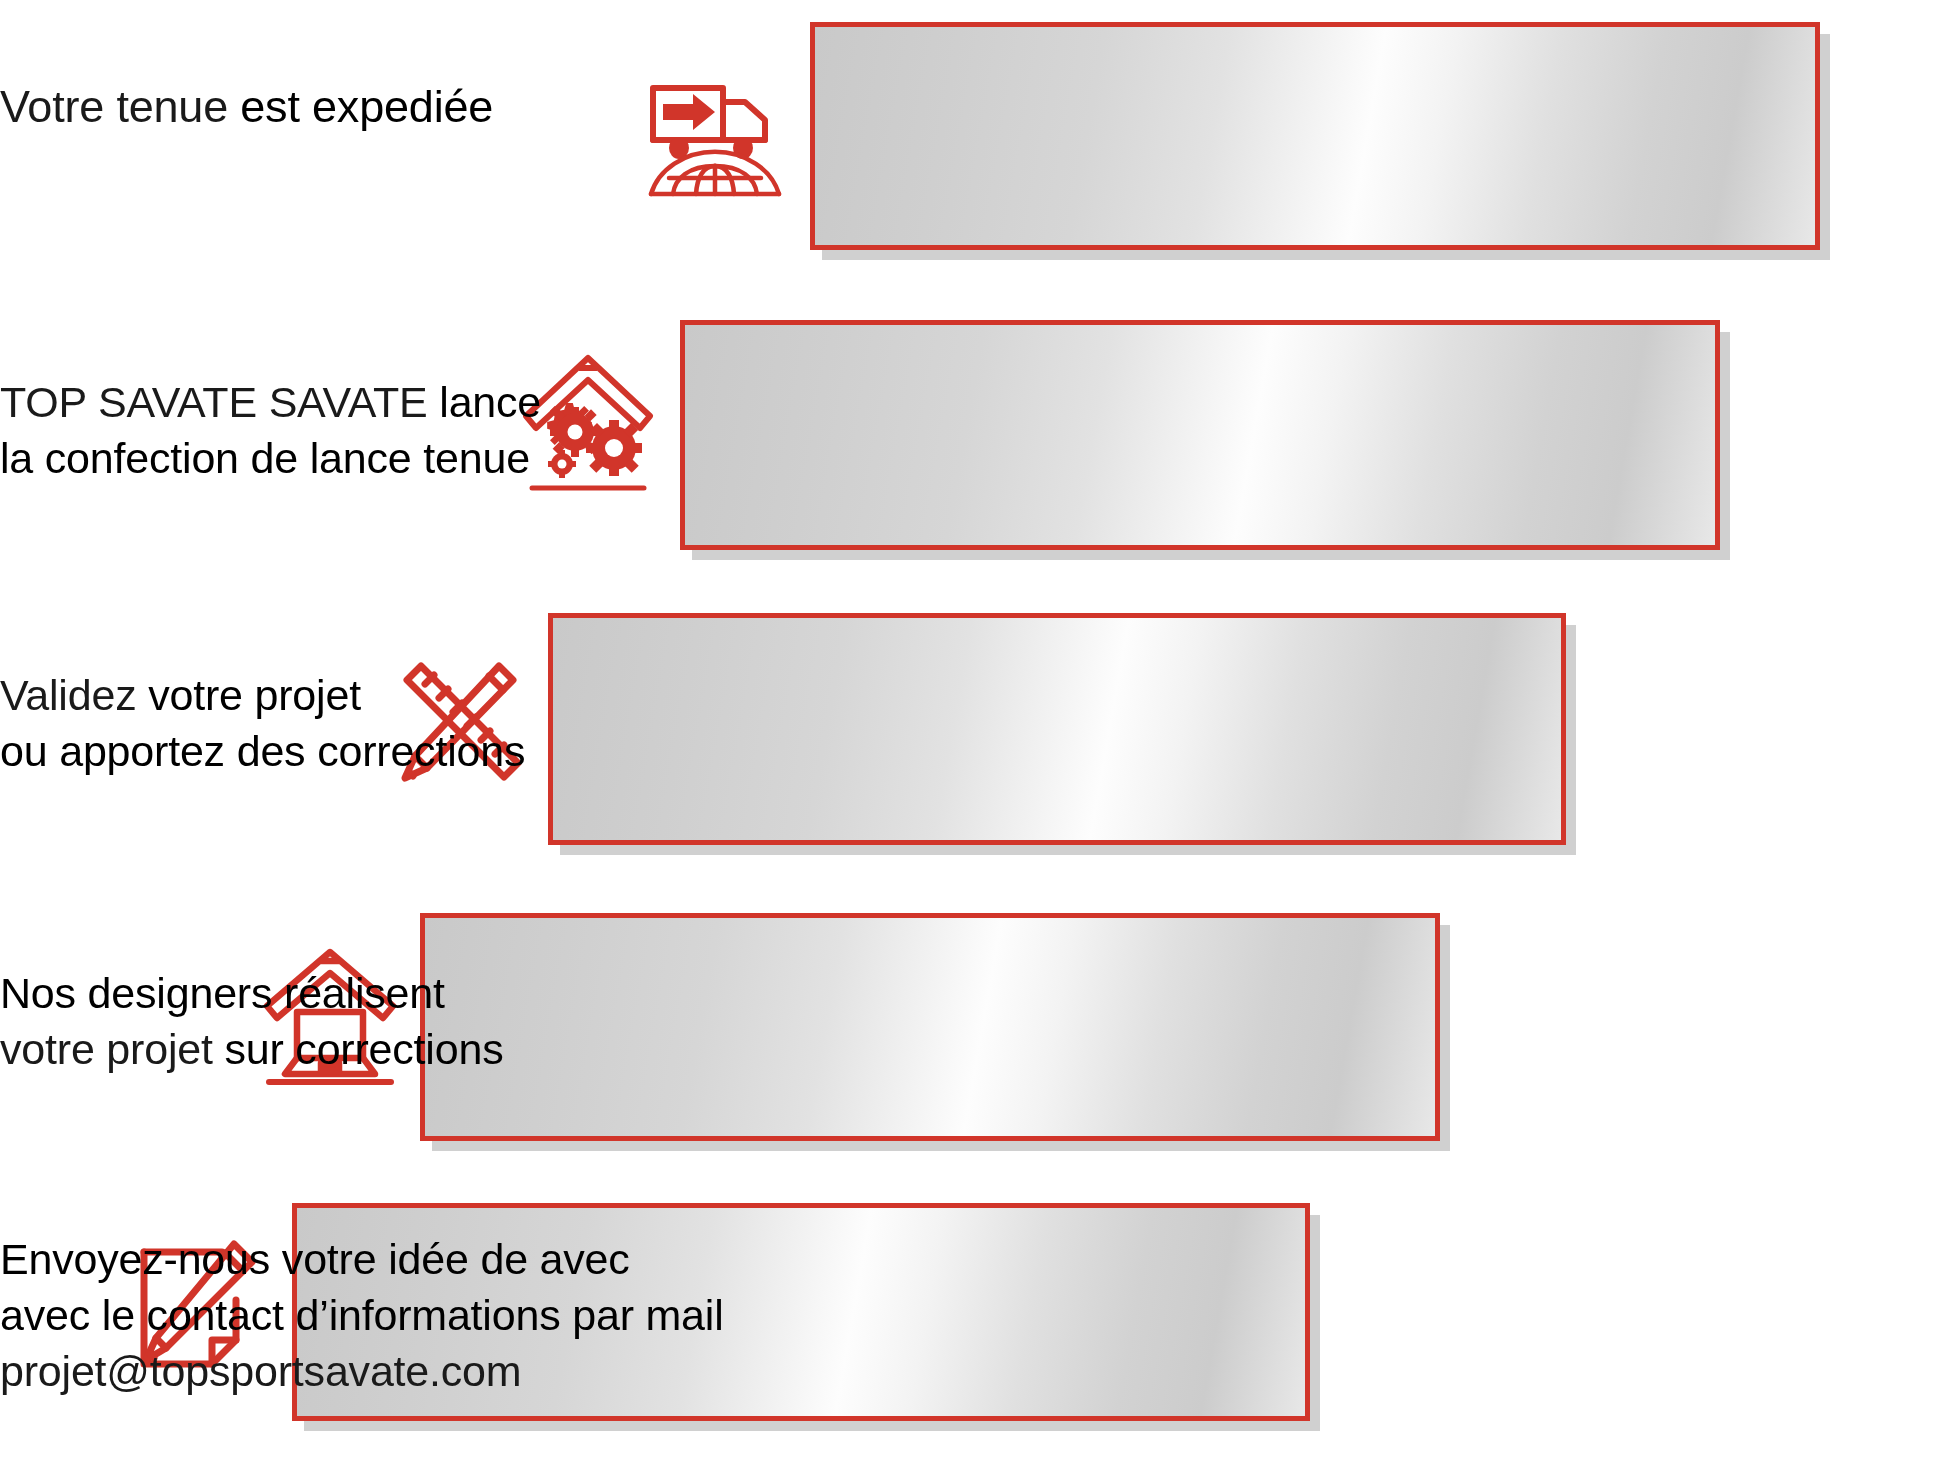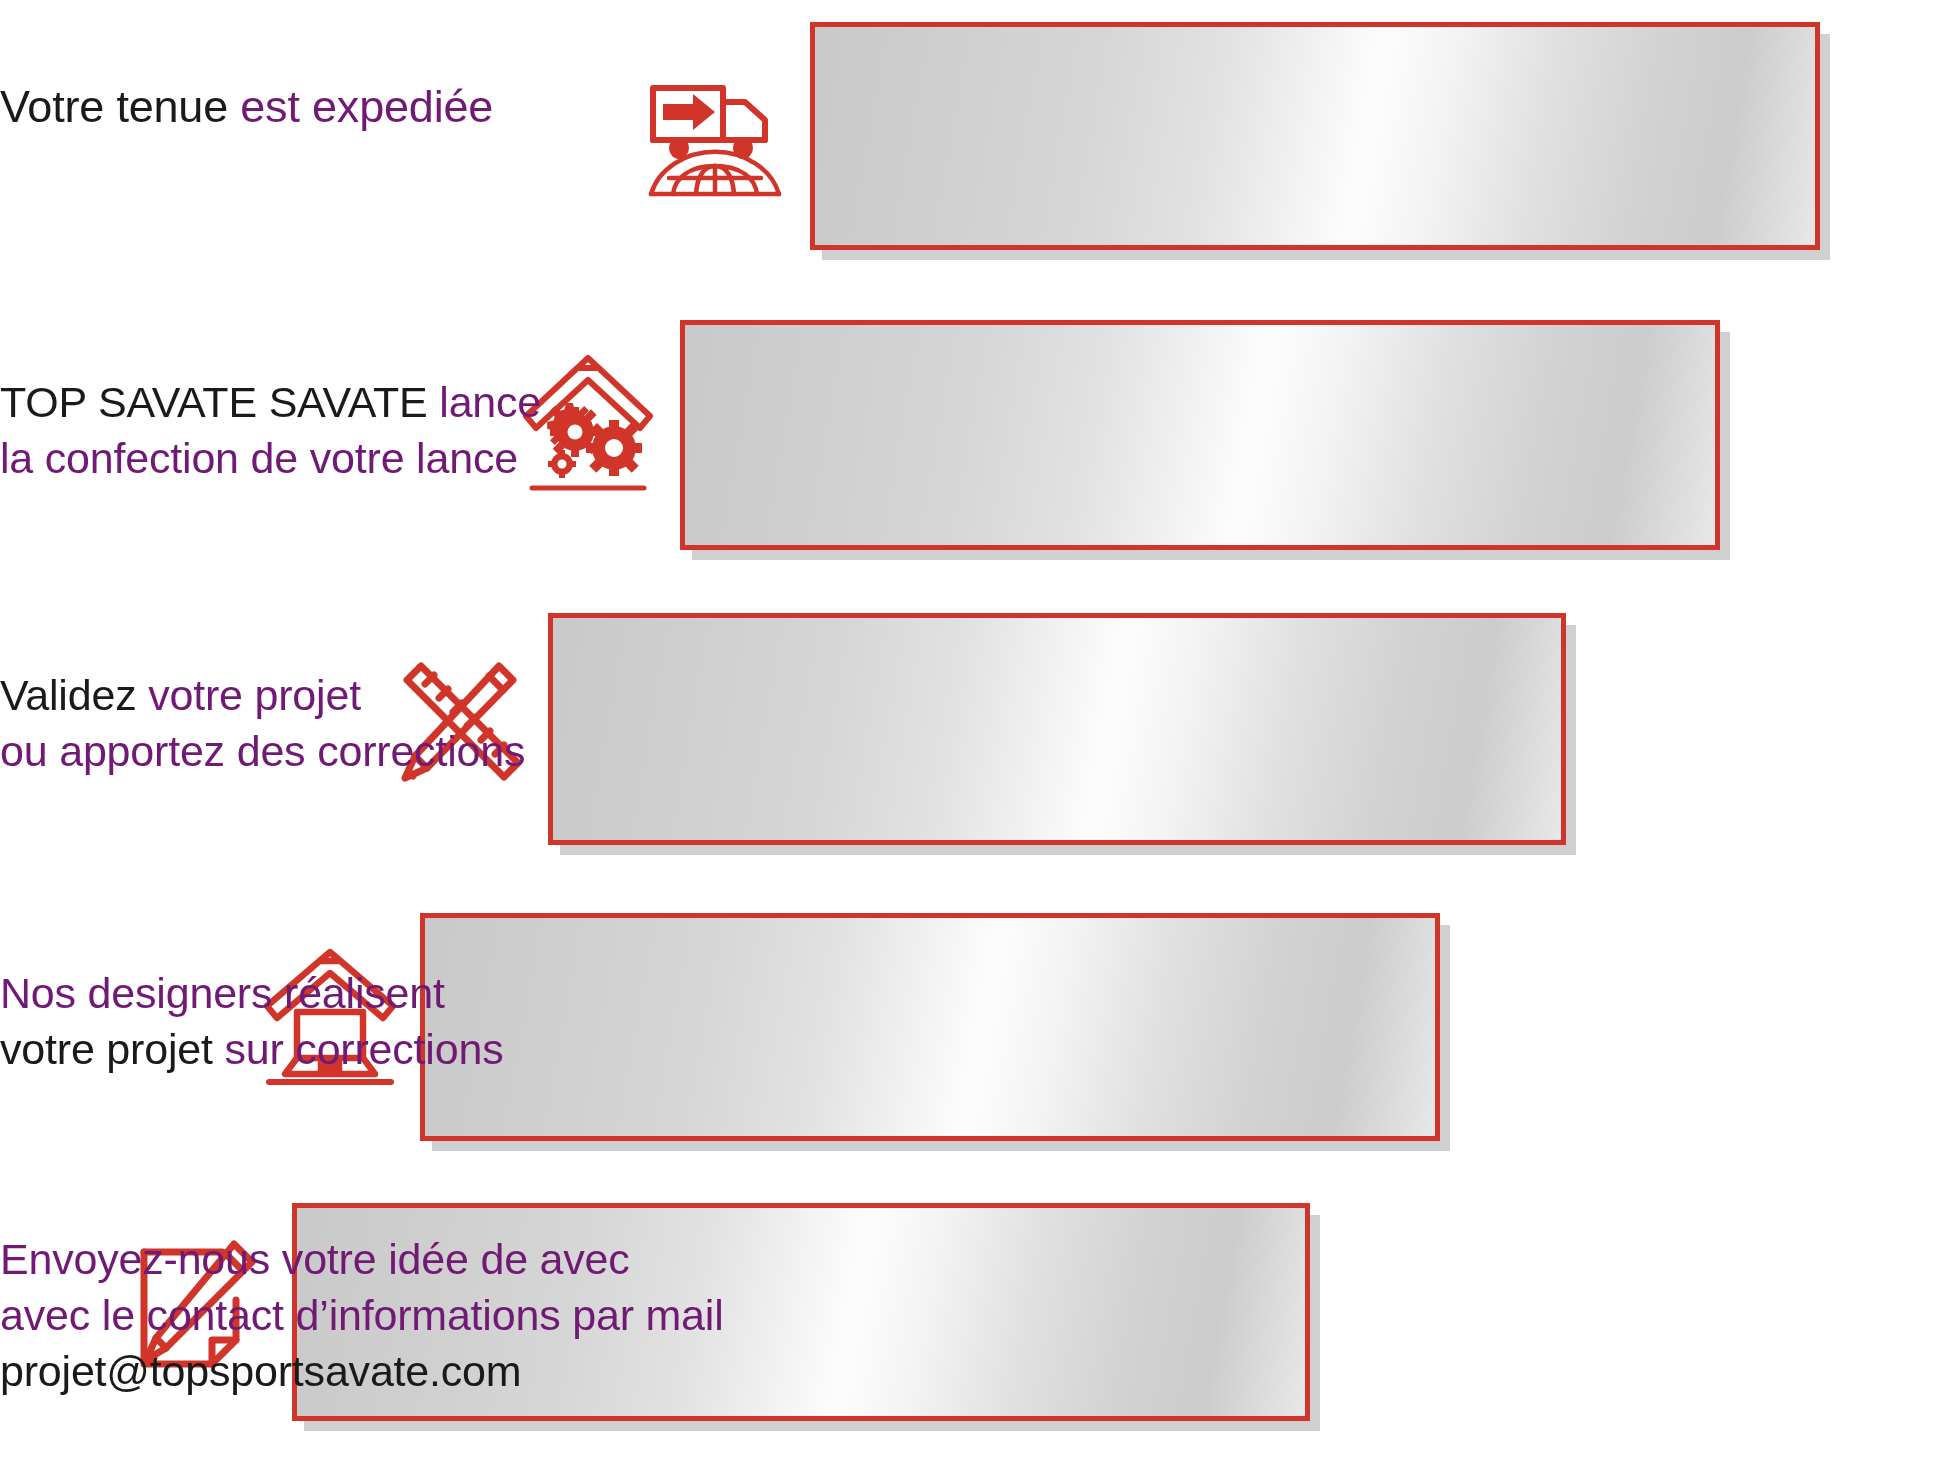--- a/index.html
+++ b/index.html
@@ -61,21 +61,21 @@
   .bar-text {
     position: absolute;
     left: 0;
     right: 0;
     text-align: center;
     color: #1a1a1a;
     line-height: 1.30;
     letter-spacing: -0.2px;
     white-space: nowrap;
   }
-  .bar-text .r { color: #701a75; }
+  .bar-text .r { color: #000000; }
 
   
 
   
   #step-5 .bar       { left: 810px;  top: 22px;   width: 1010px; height: 228px; }
   #step-5 .bar-text  { top: 78px;    font-size: 45px; }
   #step-5 .step-icon { left: 645px;  top: 68px;  width: 140px; height: 130px; }
 
   
   #step-4 .bar       { left: 680px;  top: 320px;  width: 1040px; height: 230px; }
@@ -183,21 +183,21 @@
           </g>
         </g>
         <path d="M14 138 H126" fill="none" stroke="#D1352A" stroke-width="5" stroke-linecap="round"></path>
       </svg>
     </div>
     <div class="bar">
       
     </div>
     <div class="bar-text">
         <div><span>TOP SAVATE SAVATE </span><span class="r">lance</span></div>
-        <div><span class="r">la confection de votre lance</span></div>
+        <div><span class="r">la confection de lance tenue</span></div>
       </div>
   </div>
 
   <div class="step" id="step-3">
     <div class="step-icon">
       <svg viewBox="0 0 150 145" xmlns="http://www.w3.org/2000/svg">
         <g fill="none" stroke="#D1352A" stroke-width="7" stroke-linejoin="round" stroke-linecap="round">
 
           <path d="M22 30 L36 16 L133 113 L119 127 Z"></path>
           <path d="M40 34 L49 25"></path>

